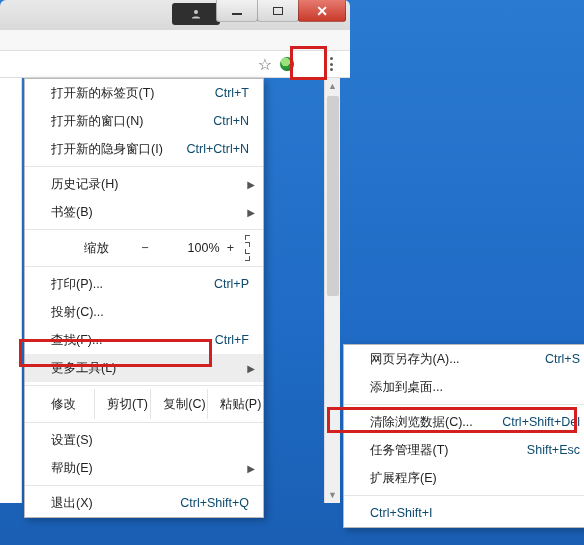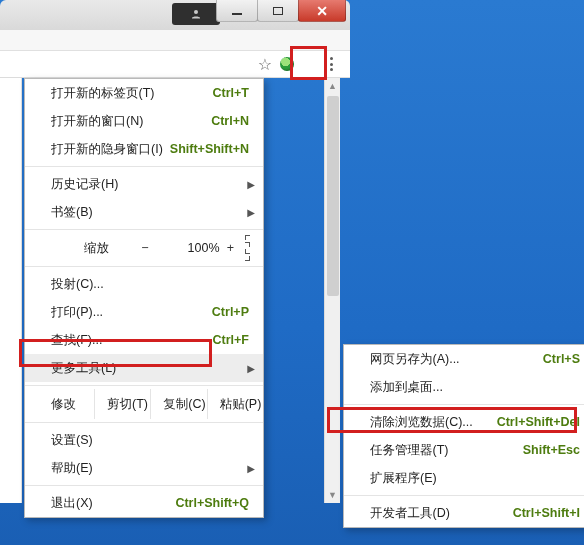--- a/index.html
+++ b/index.html
@@ -26,21 +26,21 @@
   .globe { width:14px; height:14px; border-radius:50%; background: radial-gradient(circle at 40% 35%, #9be27a 0 35%, #2a9d3a 36% 100%); box-shadow: inset -1px -1px 2px rgba(0,0,0,.3);}
   .kebab { width:18px; height:20px; display:flex; flex-direction:column; align-items:center; justify-content:center; gap:2.5px; margin-left:20px;}
   .kebab span{ width:3px;height:3px;border-radius:50%;background:#5a5a5a;}
 
   .page-slice { position:absolute; left:0; top:78px; width:22px; height:425px; background:#fff; border-right:1px solid #e0e0e0; }
 
   .menu { position:absolute; background:#fff; border:1px solid #b9b9b9; box-shadow:3px 3px 7px rgba(0,0,0,.25); font-size:12.5px; color:#222; }
   .menu1 { left:24px; top:78px; width:240px; z-index:10; }
   .mi { height:28px; display:flex; align-items:center; padding:0 14px 0 26px; position:relative; }
   .mi .lbl { flex:1; white-space:nowrap; }
-  .mi .sc { color:#4d7c0f;font-weight:bold; }
+  .mi .sc { color:#0c4a6e; }
   .mi .arrow { position:absolute; right:8px; color:#555; font-size:10px;}
   .mi.hover { background:#ededed; }
   .sep { height:1px; background:#e4e4e4; margin:3px 0; }
 
   .zoomrow { height:30px; display:flex; align-items:center; }
   .zoomrow .zlabel { padding-left:26px; width:110px;margin-left:33px;}
   .zbtn { width:36px; text-align:center; color:#333; }
   .zpct { width:48px; text-align:center;margin-left:32px; }
   .fsbtn { margin-left:auto; margin-right:10px; width:20px; height:16px; display:flex; flex-wrap:wrap; gap:2px; justify-content:center; align-content:center;}
   .fsbtn i{ width:5px;height:5px;border:1.3px solid #555;}
@@ -114,21 +114,21 @@
   <div class="mi">
       <span class="lbl">打开新的标签页(T)</span>
       <span class="sc">Ctrl+T</span>
     </div>
   <div class="mi">
       <span class="lbl">打开新的窗口(N)</span>
       <span class="sc">Ctrl+N</span>
     </div>
   <div class="mi">
       <span class="lbl">打开新的隐身窗口(I)</span>
-      <span class="sc">Shift+Shift+N</span>
+      <span class="sc">Ctrl+Ctrl+N</span>
     </div>
   <div class="sep"></div>
   <div class="mi">
       <span class="lbl">历史记录(H)</span>
       <span class="arrow">▶</span>
     </div>
   <div class="mi">
       <span class="lbl">书签(B)</span>
       <span class="arrow">▶</span>
     </div>
@@ -140,25 +140,25 @@
     <span class="zbtn">+</span>
     <span class="fsbtn">
         <i></i>
         <i></i>
         <i></i>
         <i></i>
       </span>
   </div>
   <div class="sep"></div>
   <div class="mi">
-      <span class="lbl">投射(C)...</span>
-    </div>
-  <div class="mi">
       <span class="lbl">打印(P)...</span>
       <span class="sc">Ctrl+P</span>
+    </div>
+  <div class="mi">
+      <span class="lbl">投射(C)...</span>
     </div>
   <div class="mi">
       <span class="lbl">查找(F)...</span>
       <span class="sc">Ctrl+F</span>
     </div>
   <div class="mi hover">
       <span class="lbl">更多工具(L)</span>
       <span class="arrow">▶</span>
     </div>
   <div class="sep"></div>
@@ -199,17 +199,16 @@
     </div>
   <div class="mi">
       <span class="lbl">任务管理器(T)</span>
       <span class="sc">Shift+Esc</span>
     </div>
   <div class="mi">
       <span class="lbl">扩展程序(E)</span>
     </div>
   <div class="sep"></div>
   <div class="mi">
-      <span class="lbl">开发者工具(D)</span>
       <span class="sc">Ctrl+Shift+I</span>
     </div>
 </div>
 <div class="red-clear"></div>
 
 </body></html>

